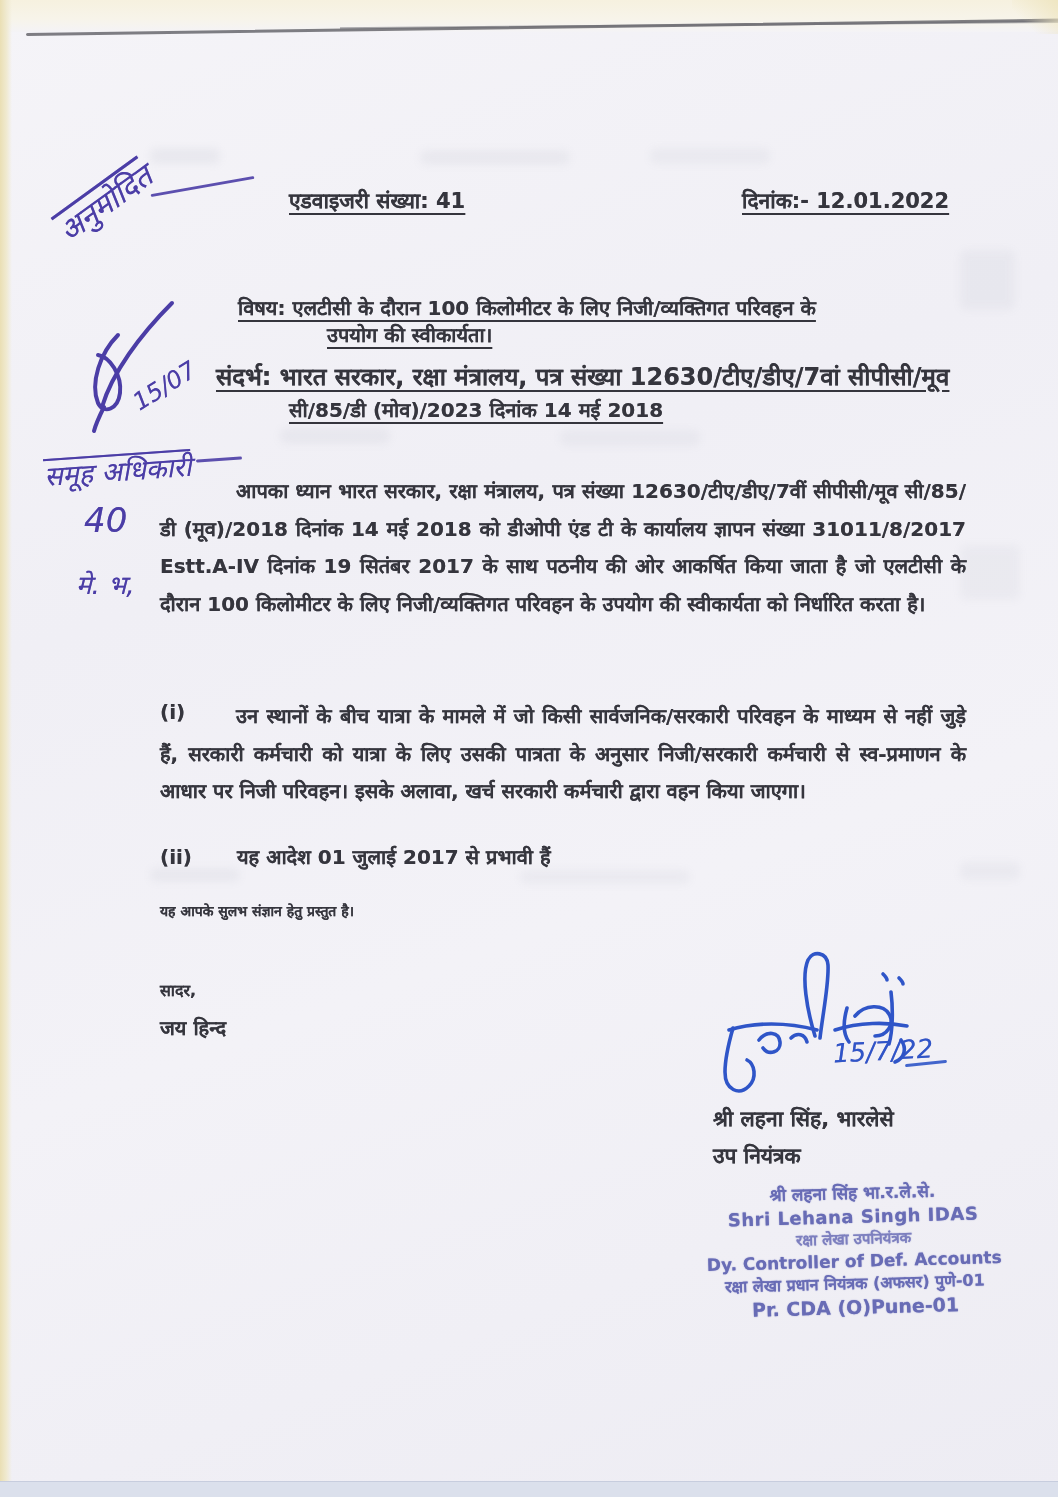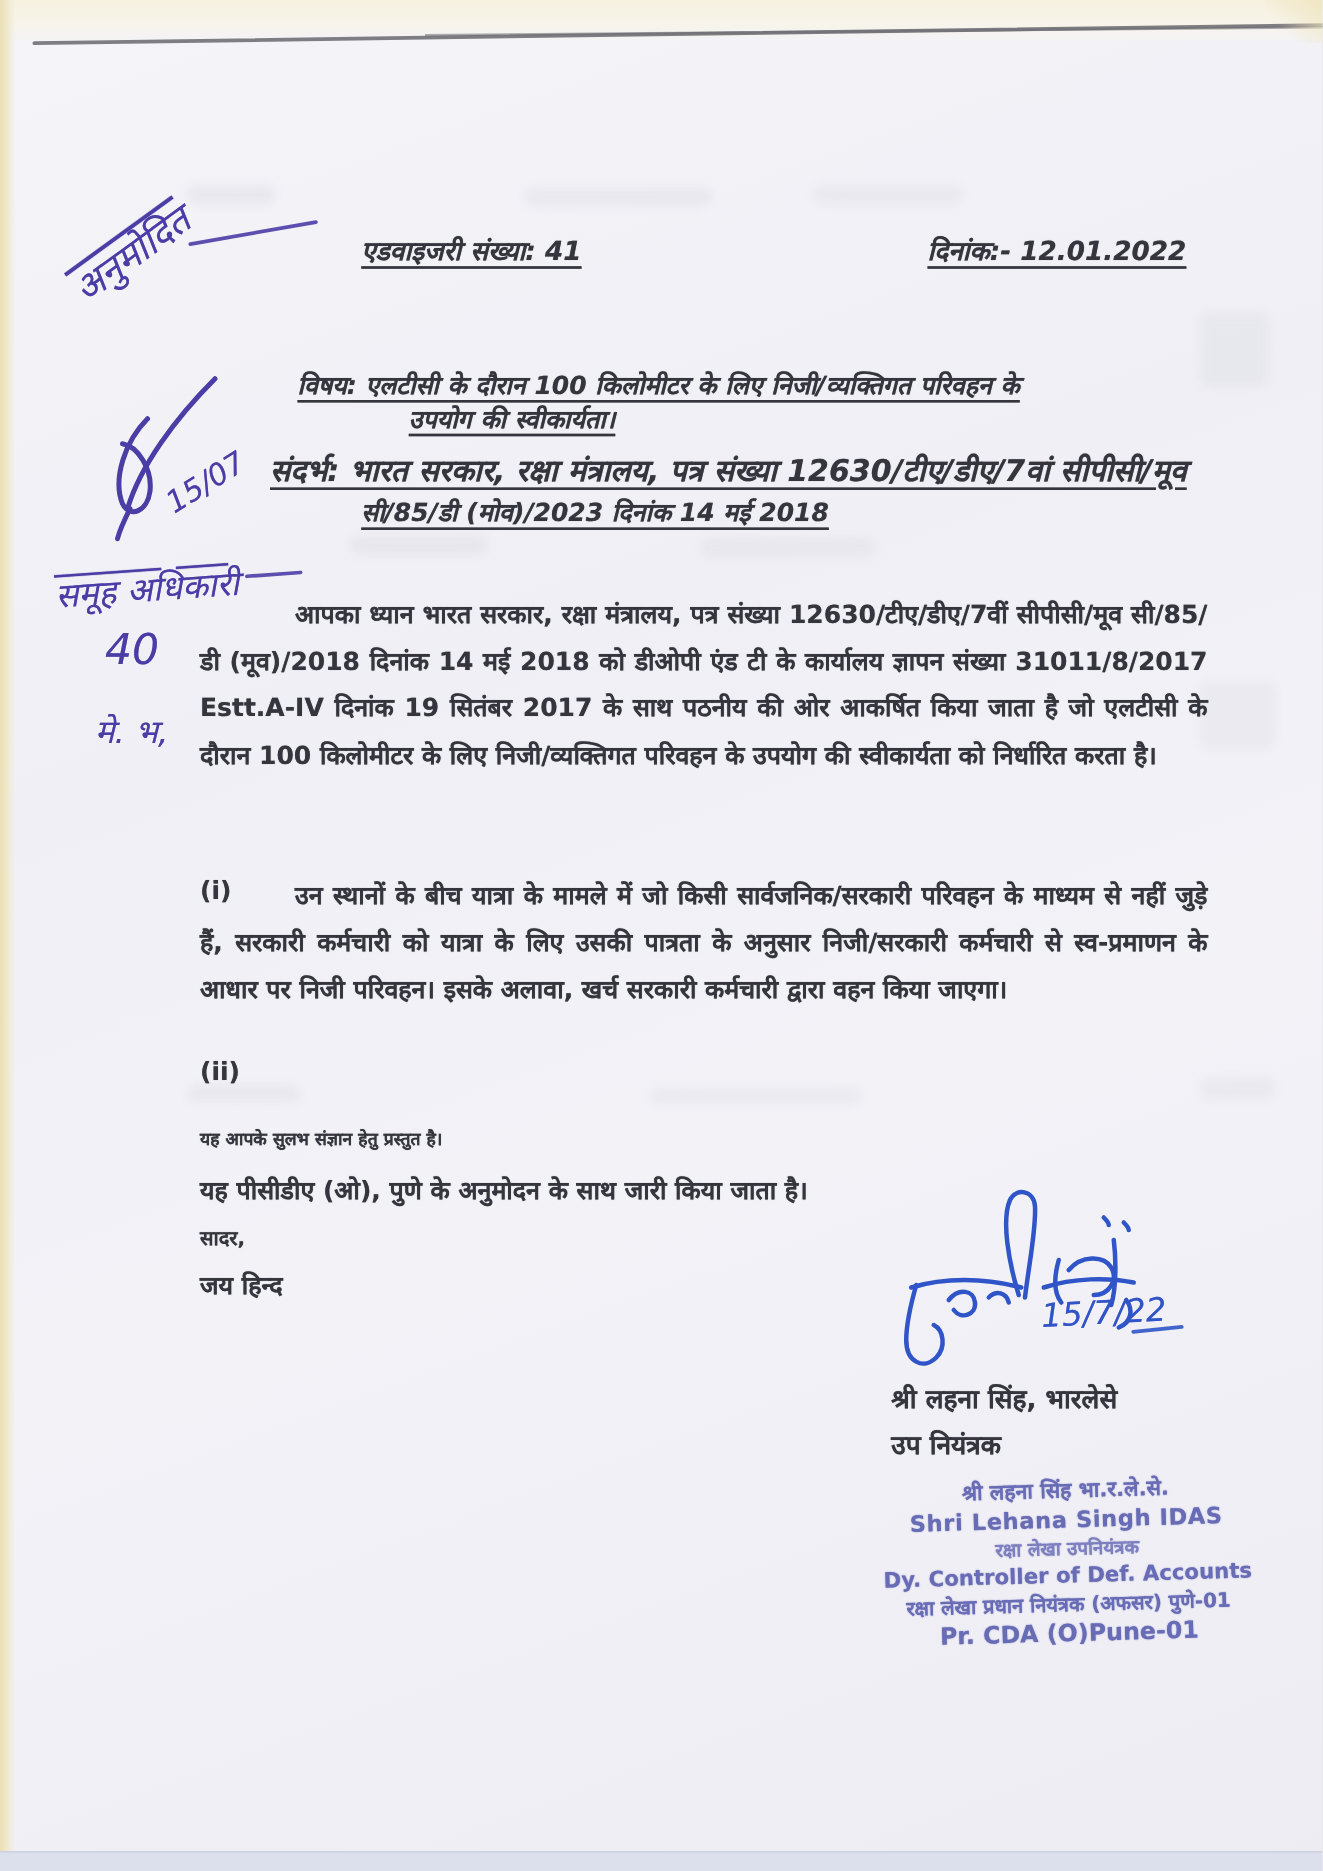--- a/index.html
+++ b/index.html
@@ -17,21 +17,21 @@
   .top-strip{position:absolute;left:0;top:0;width:1058px;height:32px;background:linear-gradient(180deg,#f6f1df 0%,#f7f4ea 60%,#f4f3f6 100%);}
   .scan-line{position:absolute;left:26px;top:33px;width:1035px;height:3px;background:#55555c;opacity:.75;transform:rotate(-0.8deg);transform-origin:left center;border-radius:2px;}
   .scan-line2{position:absolute;left:340px;top:24px;width:720px;height:2px;background:#6b6b72;opacity:.55;transform:rotate(-0.5deg);}
   .left-stripe{position:absolute;left:0;top:0;width:12px;height:1497px;background:linear-gradient(90deg,#eadfb4 0%,#f0ead1 55%,rgba(243,242,247,0) 100%);}
   .corner-wedge{position:absolute;right:0;top:0;width:46px;height:34px;background:linear-gradient(225deg,#efe6c2 0%,rgba(243,242,247,0) 70%);}
   .bottom-band{position:absolute;left:0;top:1481px;width:1058px;height:16px;background:#dbe0ec;border-top:1px solid #c7cdde;}
   .ghost{position:absolute;background:#8e93a4;filter:blur(4px);border-radius:6px;}
   
   .pr{position:absolute;color:#35353d;text-shadow:0 0 .6px rgba(20,20,30,.55);white-space:nowrap;}
   .b{font-weight:bold;}
-  .u{text-decoration:underline;text-decoration-thickness:2px;text-underline-offset:5px;font-style:italic;}
+  .u{text-decoration:underline;text-decoration-thickness:2px;text-underline-offset:5px;}
   .para{position:absolute;color:#35353d;text-shadow:0 0 .6px rgba(20,20,30,.55);
         font-size:20px;font-weight:bold;line-height:37.5px;text-align:justify;text-justify:inter-word;white-space:normal;}
   
   .hw{position:absolute;color:#4b3da6;white-space:nowrap;font-style:italic;text-shadow:0 0 .5px rgba(70,55,170,.6);}
   .hw-stroke{position:absolute;background:#4b3da6;height:3px;border-radius:2px;opacity:.9;}
   
   .sig{color:#2f55c8;}
   
   .stamp{position:absolute;left:668px;top:1182px;width:372px;transform:rotate(-1.6deg);
          color:#5d61b0;text-align:center;opacity:.92;}
@@ -69,23 +69,23 @@
 
   <div class="pr b u" style="left:216px;top:359px;font-size:24px">संदर्भ: भारत सरकार, रक्षा मंत्रालय, पत्र संख्या 12630/टीए/डीए/7वां सीपीसी/मूव</div>
   <div class="pr b u" style="left:289px;top:396px;font-size:20px">सी/85/डी (मोव)/2023 दिनांक 14 मई 2018</div>
 
   <div class="para" style="left:160px;top:473px;width:806px;text-indent:76px">आपका ध्यान भारत सरकार, रक्षा मंत्रालय, पत्र संख्या 12630/टीए/डीए/7वीं सीपीसी/मूव सी/85/डी (मूव)/2018 दिनांक 14 मई 2018 को डीओपी एंड टी के कार्यालय ज्ञापन संख्या 31011/8/2017 Estt.A-IV दिनांक 19 सितंबर 2017 के साथ पठनीय की ओर आकर्षित किया जाता है जो एलटीसी के दौरान 100 किलोमीटर के लिए निजी/व्यक्तिगत परिवहन के उपयोग की स्वीकार्यता को निर्धारित करता है।</div>
 
   <div class="pr b" style="left:160px;top:700px;font-size:20px">(i)</div>
   <div class="para" style="left:160px;top:698px;width:806px;text-indent:76px">उन स्थानों के बीच यात्रा के मामले में जो किसी सार्वजनिक/सरकारी परिवहन के माध्यम से नहीं जुड़े हैं, सरकारी कर्मचारी को यात्रा के लिए उसकी पात्रता के अनुसार निजी/सरकारी कर्मचारी से स्व-प्रमाणन के आधार पर निजी परिवहन। इसके अलावा, खर्च सरकारी कर्मचारी द्वारा वहन किया जाएगा।</div>
 
   <div class="pr b" style="left:160px;top:845px;font-size:20px">(ii)</div>
+  <div class="pr b" style="left:237px;top:843px;font-size:20px">यह आदेश 01 जुलाई 2017 से प्रभावी हैं</div>
 
   <div class="pr b" style="left:160px;top:901px;font-size:14px">यह आपके सुलभ संज्ञान हेतु प्रस्तुत है।</div>
-  <div class="pr b" style="left:160px;top:938px;font-size:20px">यह पीसीडीए (ओ), पुणे के अनुमोदन के साथ जारी किया जाता है।</div>
   <div class="pr b" style="left:160px;top:979px;font-size:16px">सादर,</div>
   <div class="pr b" style="left:160px;top:1014px;font-size:20px">जय हिन्द</div>
 
   <div class="hw" style="left:52px;top:182px;font-size:30px;transform:rotate(-36deg);text-decoration:overline">अनुमोदित</div>
   <div class="hw-stroke" style="left:150px;top:185px;width:105px;transform:rotate(-10deg)"></div>
 
   <svg style="position:absolute;left:60px;top:295px" width="120" height="140" viewBox="0 0 120 140">
     <g stroke="#4b3da6" stroke-width="4" fill="none" stroke-linecap="round">
       <path d="M112,8 C80,40 52,78 42,112"></path>
       <path d="M58,40 C40,58 30,88 38,108 C44,120 58,114 60,98 C62,80 50,62 38,60"></path>

